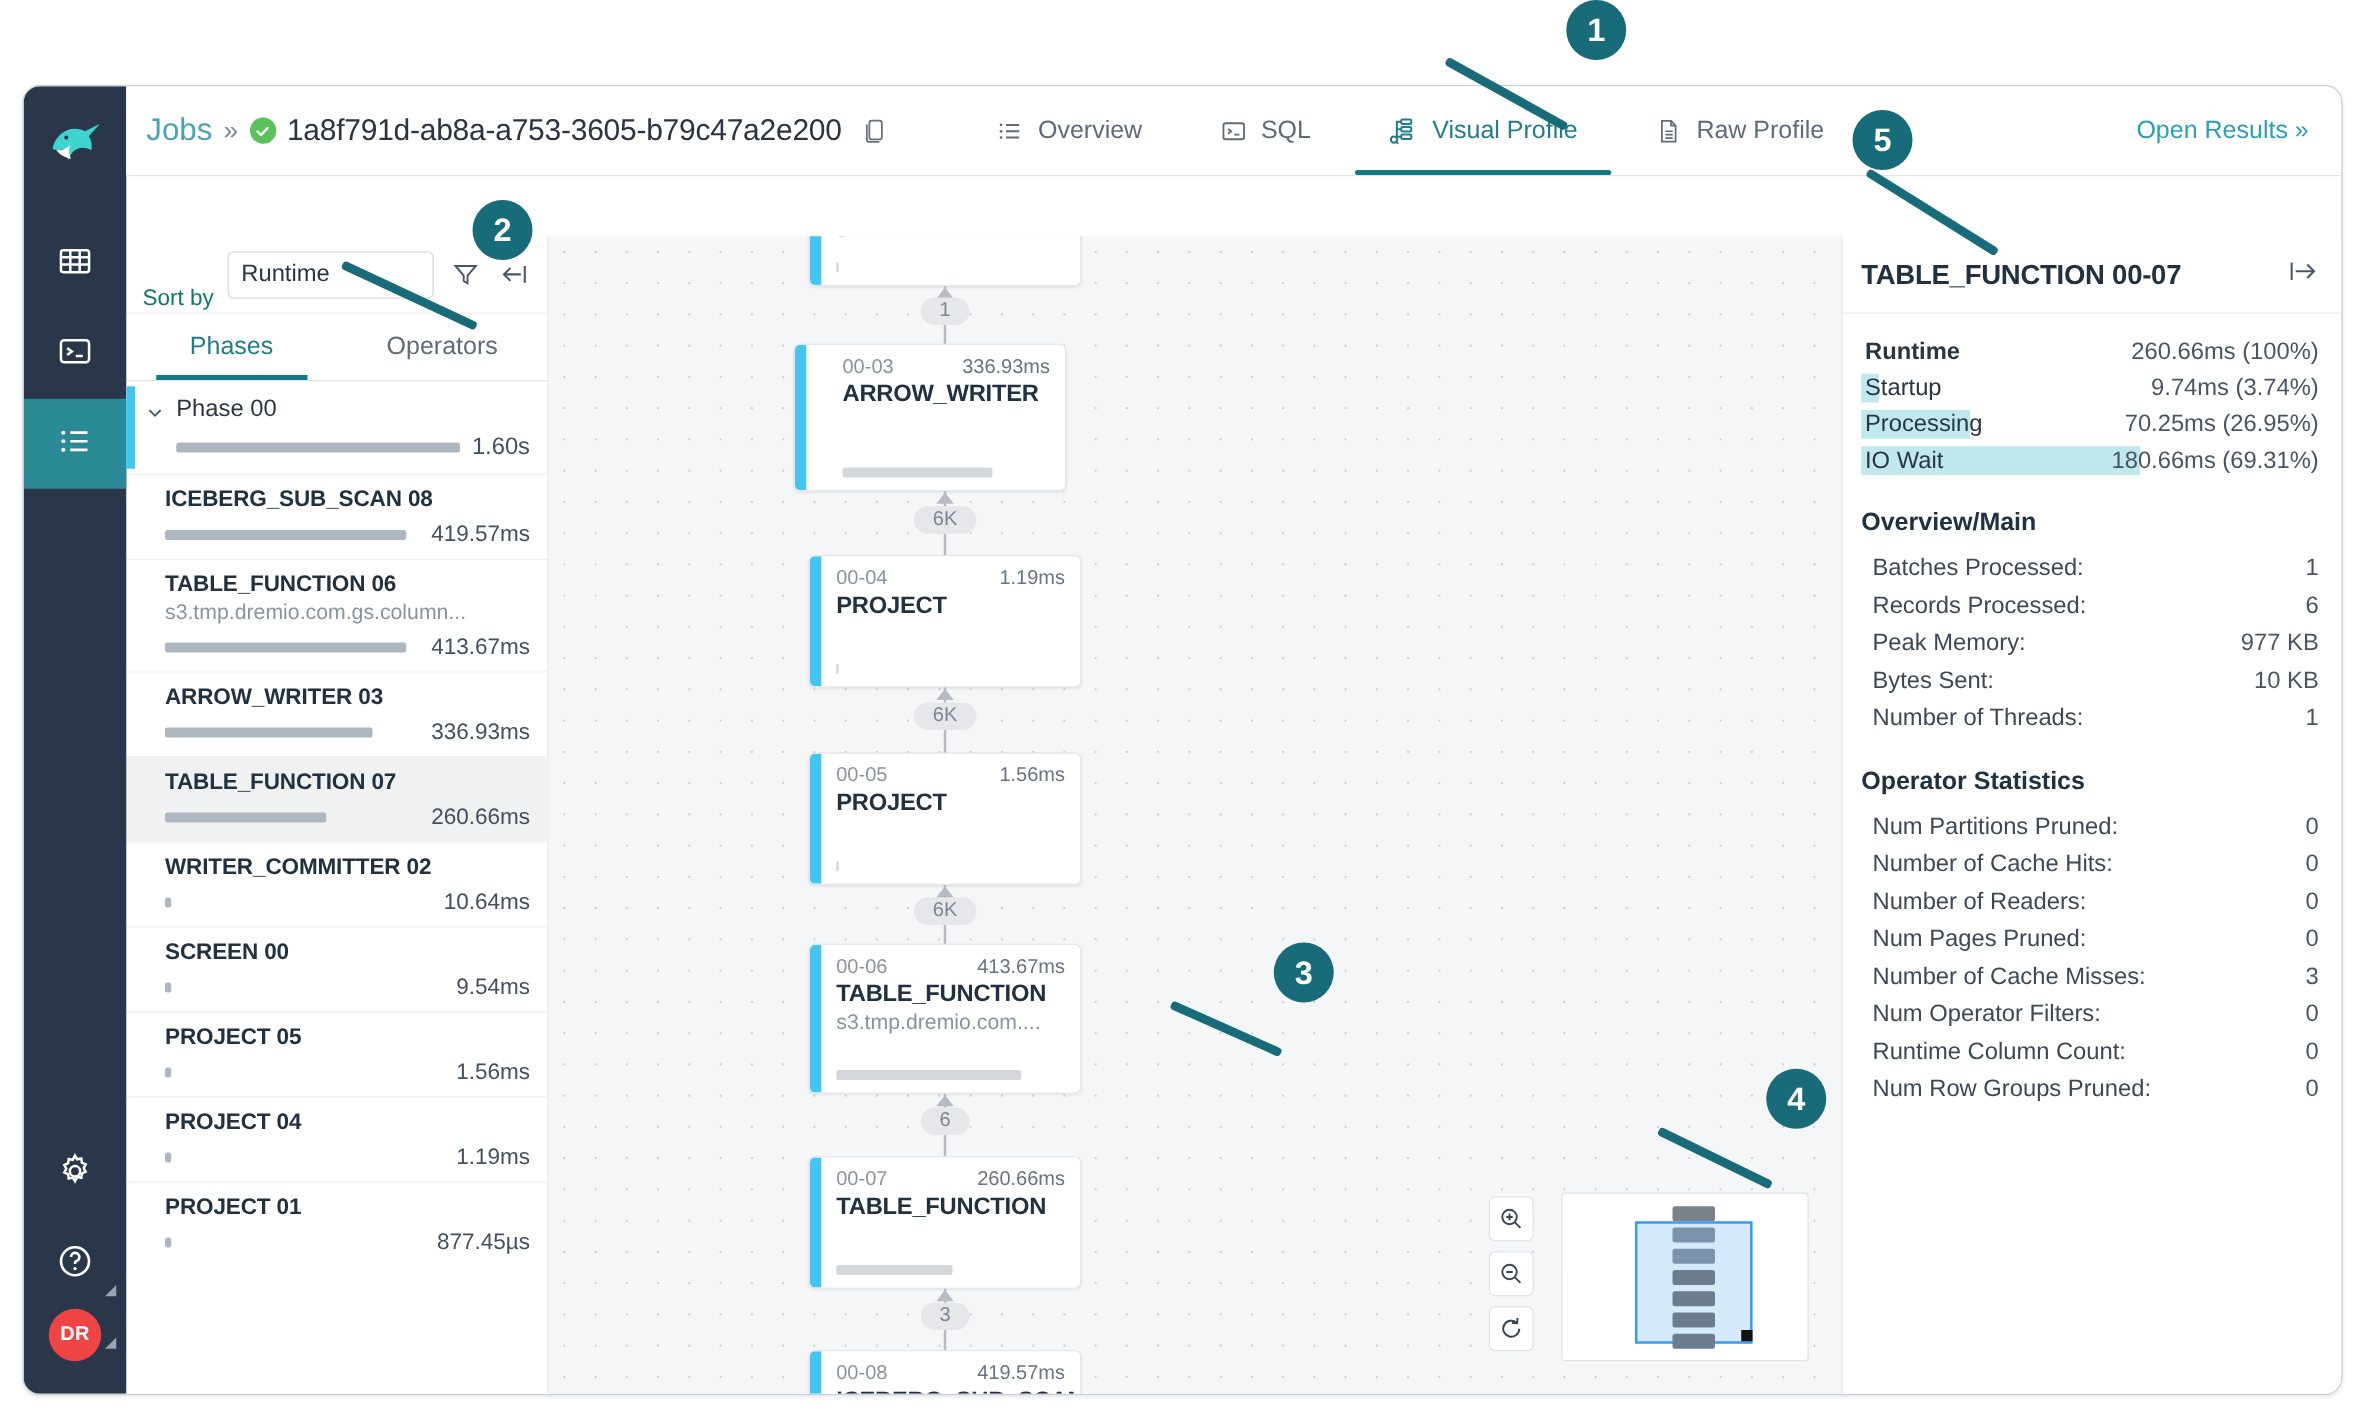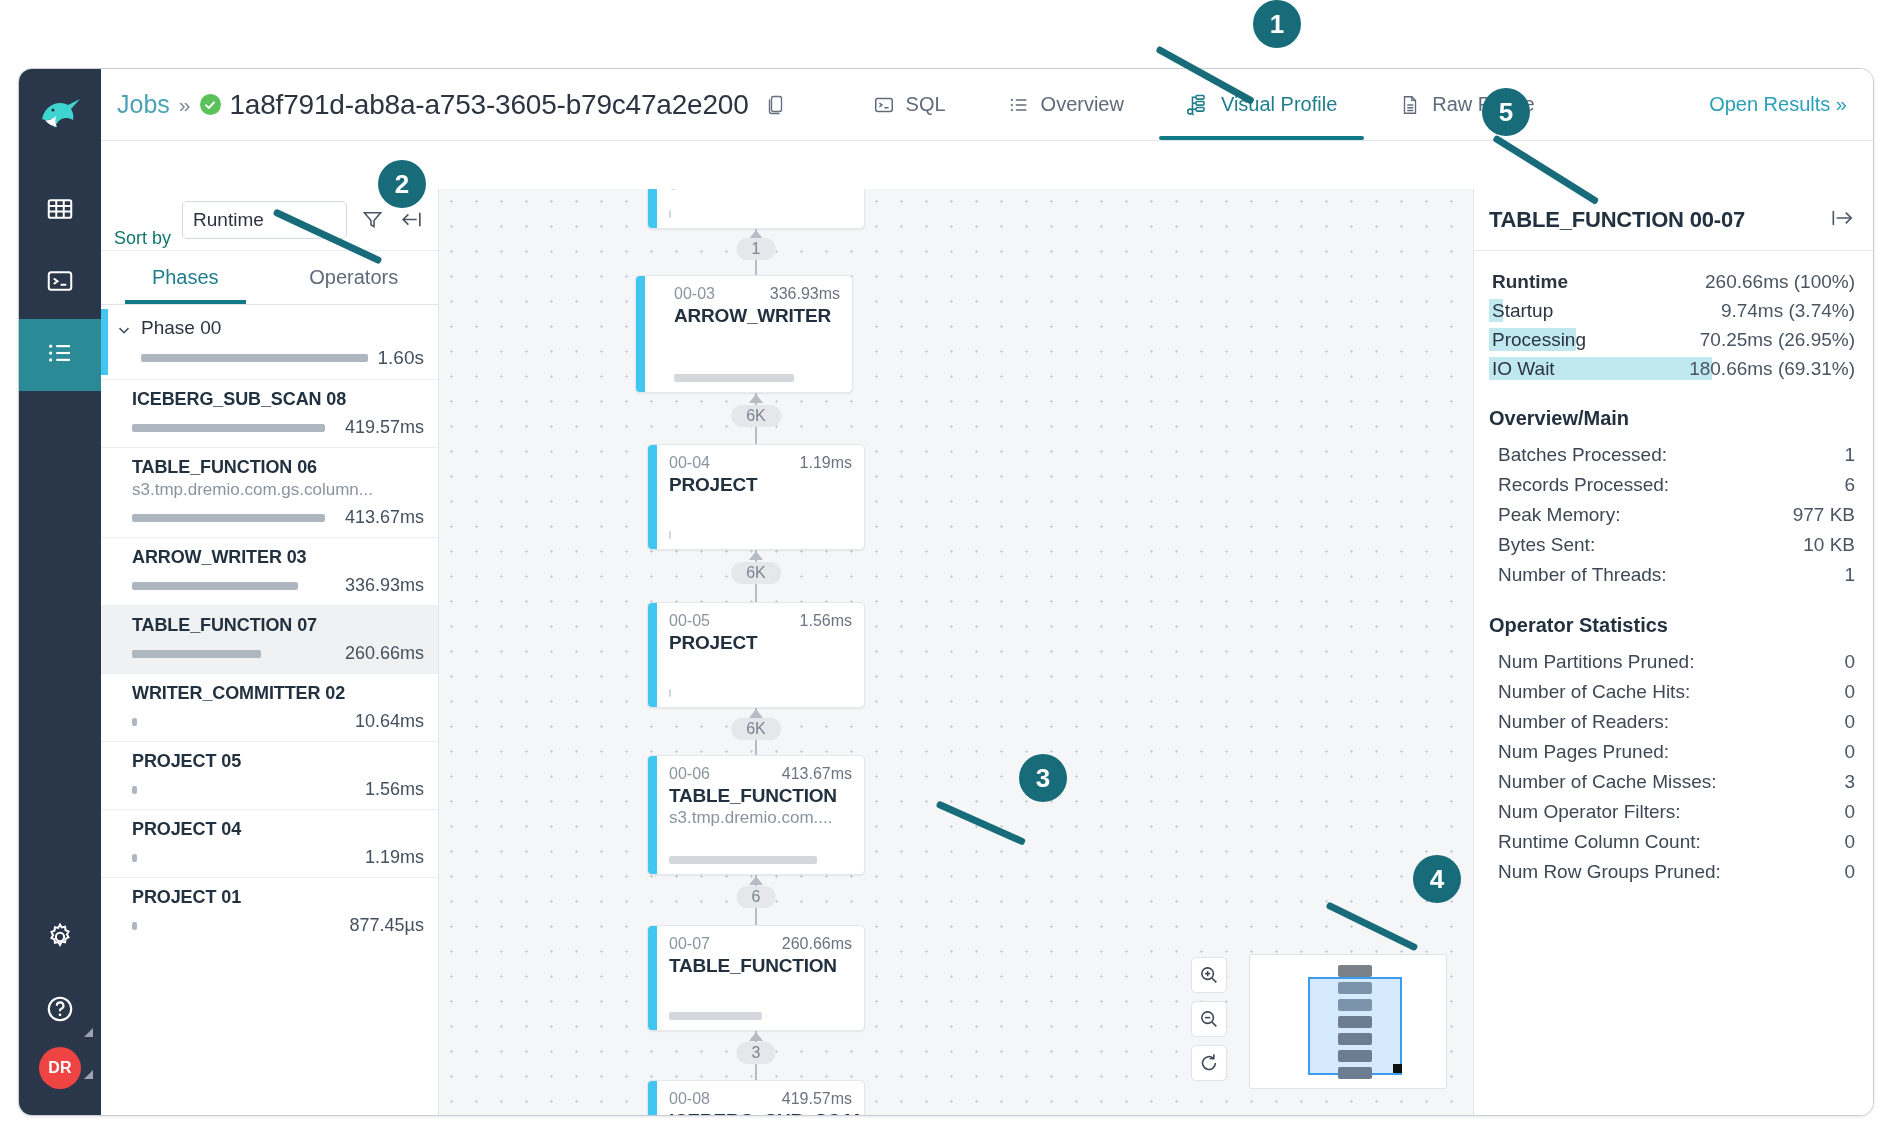--- a/index.html
+++ b/index.html
@@ -72,21 +72,21 @@
     position: relative;
   }
   .breadcrumb { display: flex; align-items: center; gap: 9px; white-space: nowrap; }
   .bc-jobs { color: #4aa3b5; font-size: 25px; }
   .bc-sep { color: #7b8694; font-size: 21px; }
   .bc-check {
     width: 21px; height: 21px; border-radius: 50%;
     background: #5bc15b; display: flex; align-items: center; justify-content: center;
   }
   .bc-check svg { display:block; }
-  .bc-id { color: #2b3440; font-size: 28px; letter-spacing: -.2px; }
+  .bc-id { color: #2b3440; font-size: 24px; letter-spacing: -.2px; }
   .copy-icon { margin-left: 6px; cursor: pointer; display:flex; }
 
   .tabs { display: flex; align-items: stretch; height: 100%; margin-left: 54px; }
   .tab {
     display: flex; align-items: center; gap: 11px;
     padding: 0 31px; height: 100%;
     color: #5f6b7a; font-size: 20px;
     position: relative; cursor: pointer;
   }
   .tab .ticon { display:flex; align-items:center; }
@@ -362,41 +362,41 @@
             <svg width="24" height="24" viewBox="0 0 24 24" fill="none" stroke="#66707d" stroke-width="1.4">
               <rect x="7.5" y="3.5" width="10" height="15" rx="2"></rect>
               <path d="M5.5 6.5v12a2 2 0 0 0 2 2h8"></path>
             </svg>
           </span>
         </div>
 
         <div class="tabs">
           <div class="tab">
             <span class="ticon">
-              <svg width="22" height="22" viewBox="0 0 24 24" fill="none" stroke="#5f6b7a" stroke-width="1.6">
-                <rect x="3" y="5" width="18" height="14" rx="2"></rect>
-                <polyline points="7,10 9.8,12.1 7,14.2"></polyline>
-                  <line x1="12.4" y1="15" x2="17" y2="15"></line>
-              </svg>
-            </span>
-            <span>SQL</span>
-          </div>
-
-          <div class="tab">
-            <span class="ticon">
               <svg width="22" height="22" viewBox="0 0 24 24" fill="none" stroke="#5f6b7a" stroke-width="1.7">
                 <circle cx="4.2" cy="6.5" r="1.2" fill="#5f6b7a" stroke="none"></circle>
                 <circle cx="4.2" cy="12" r="1.2" fill="#5f6b7a" stroke="none"></circle>
                 <circle cx="4.2" cy="17.5" r="1.2" fill="#5f6b7a" stroke="none"></circle>
                 <line x1="8.5" y1="6.5" x2="20" y2="6.5"></line>
                   <line x1="8.5" y1="12" x2="20" y2="12"></line>
                   <line x1="8.5" y1="17.5" x2="20" y2="17.5"></line>
               </svg>
             </span>
             <span>Overview</span>
+          </div>
+
+          <div class="tab">
+            <span class="ticon">
+              <svg width="22" height="22" viewBox="0 0 24 24" fill="none" stroke="#5f6b7a" stroke-width="1.6">
+                <rect x="3" y="5" width="18" height="14" rx="2"></rect>
+                <polyline points="7,10 9.8,12.1 7,14.2"></polyline>
+                  <line x1="12.4" y1="15" x2="17" y2="15"></line>
+              </svg>
+            </span>
+            <span>SQL</span>
           </div>
 
           <div class="tab active">
             <span class="ticon">
               <svg width="24" height="24" viewBox="0 0 24 24" fill="none" stroke="#1f7d8c" stroke-width="1.6">
                 <rect x="10" y="2.5" width="8" height="3.6" rx="1"></rect>
                 <rect x="10" y="8.5" width="8" height="3.6" rx="1"></rect>
                 <rect x="10" y="14.5" width="8" height="3.6" rx="1"></rect>
                 <path d="M10 4.3H6.5v12h3.5M6.5 10.3H10"></path>
                 <circle cx="4.2" cy="18.6" r="2.5"></circle>
@@ -502,20 +502,28 @@
                   <div style="flex: 1 1 auto;"></div>
                   <div class="op-time">260.66ms</div>
                 </div>
               </div>
               <div class="op-row">
                 <div class="op-name">WRITER_COMMITTER 02</div>
                 <div class="op-meter-row">
                   <div class="meter" style="width: 5px;"></div>
                   <div style="flex: 1 1 auto;"></div>
                   <div class="op-time">10.64ms</div>
+                </div>
+              </div>
+              <div class="op-row">
+                <div class="op-name">SCREEN 00</div>
+                <div class="op-meter-row">
+                  <div class="meter" style="width: 5px;"></div>
+                  <div style="flex: 1 1 auto;"></div>
+                  <div class="op-time">9.54ms</div>
                 </div>
               </div>
               <div class="op-row">
                 <div class="op-name">PROJECT 05</div>
                 <div class="op-meter-row">
                   <div class="meter" style="width: 5px;"></div>
                   <div style="flex: 1 1 auto;"></div>
                   <div class="op-time">1.56ms</div>
                 </div>
               </div>

